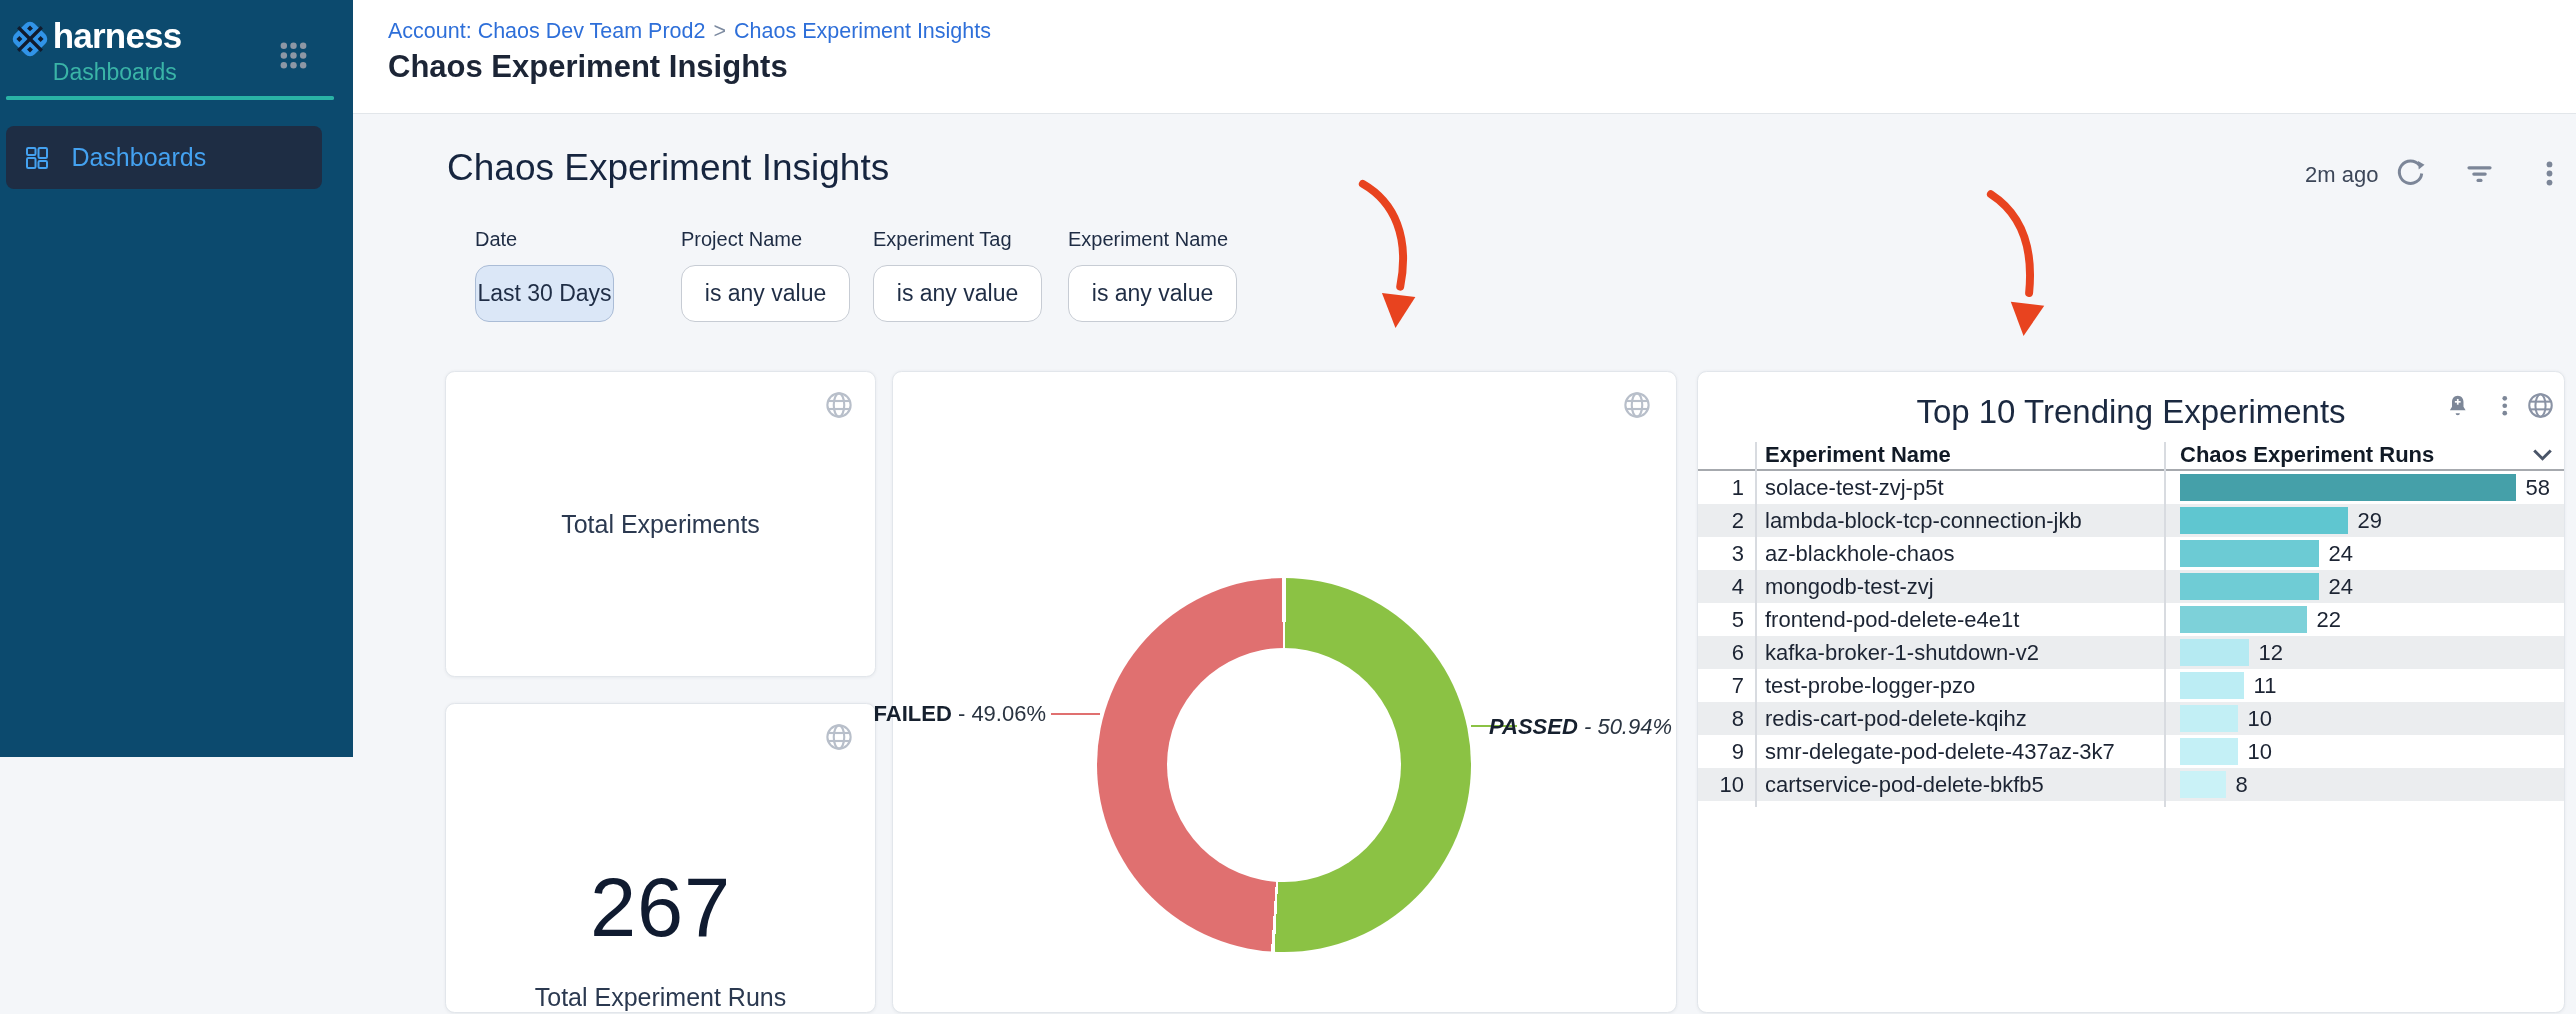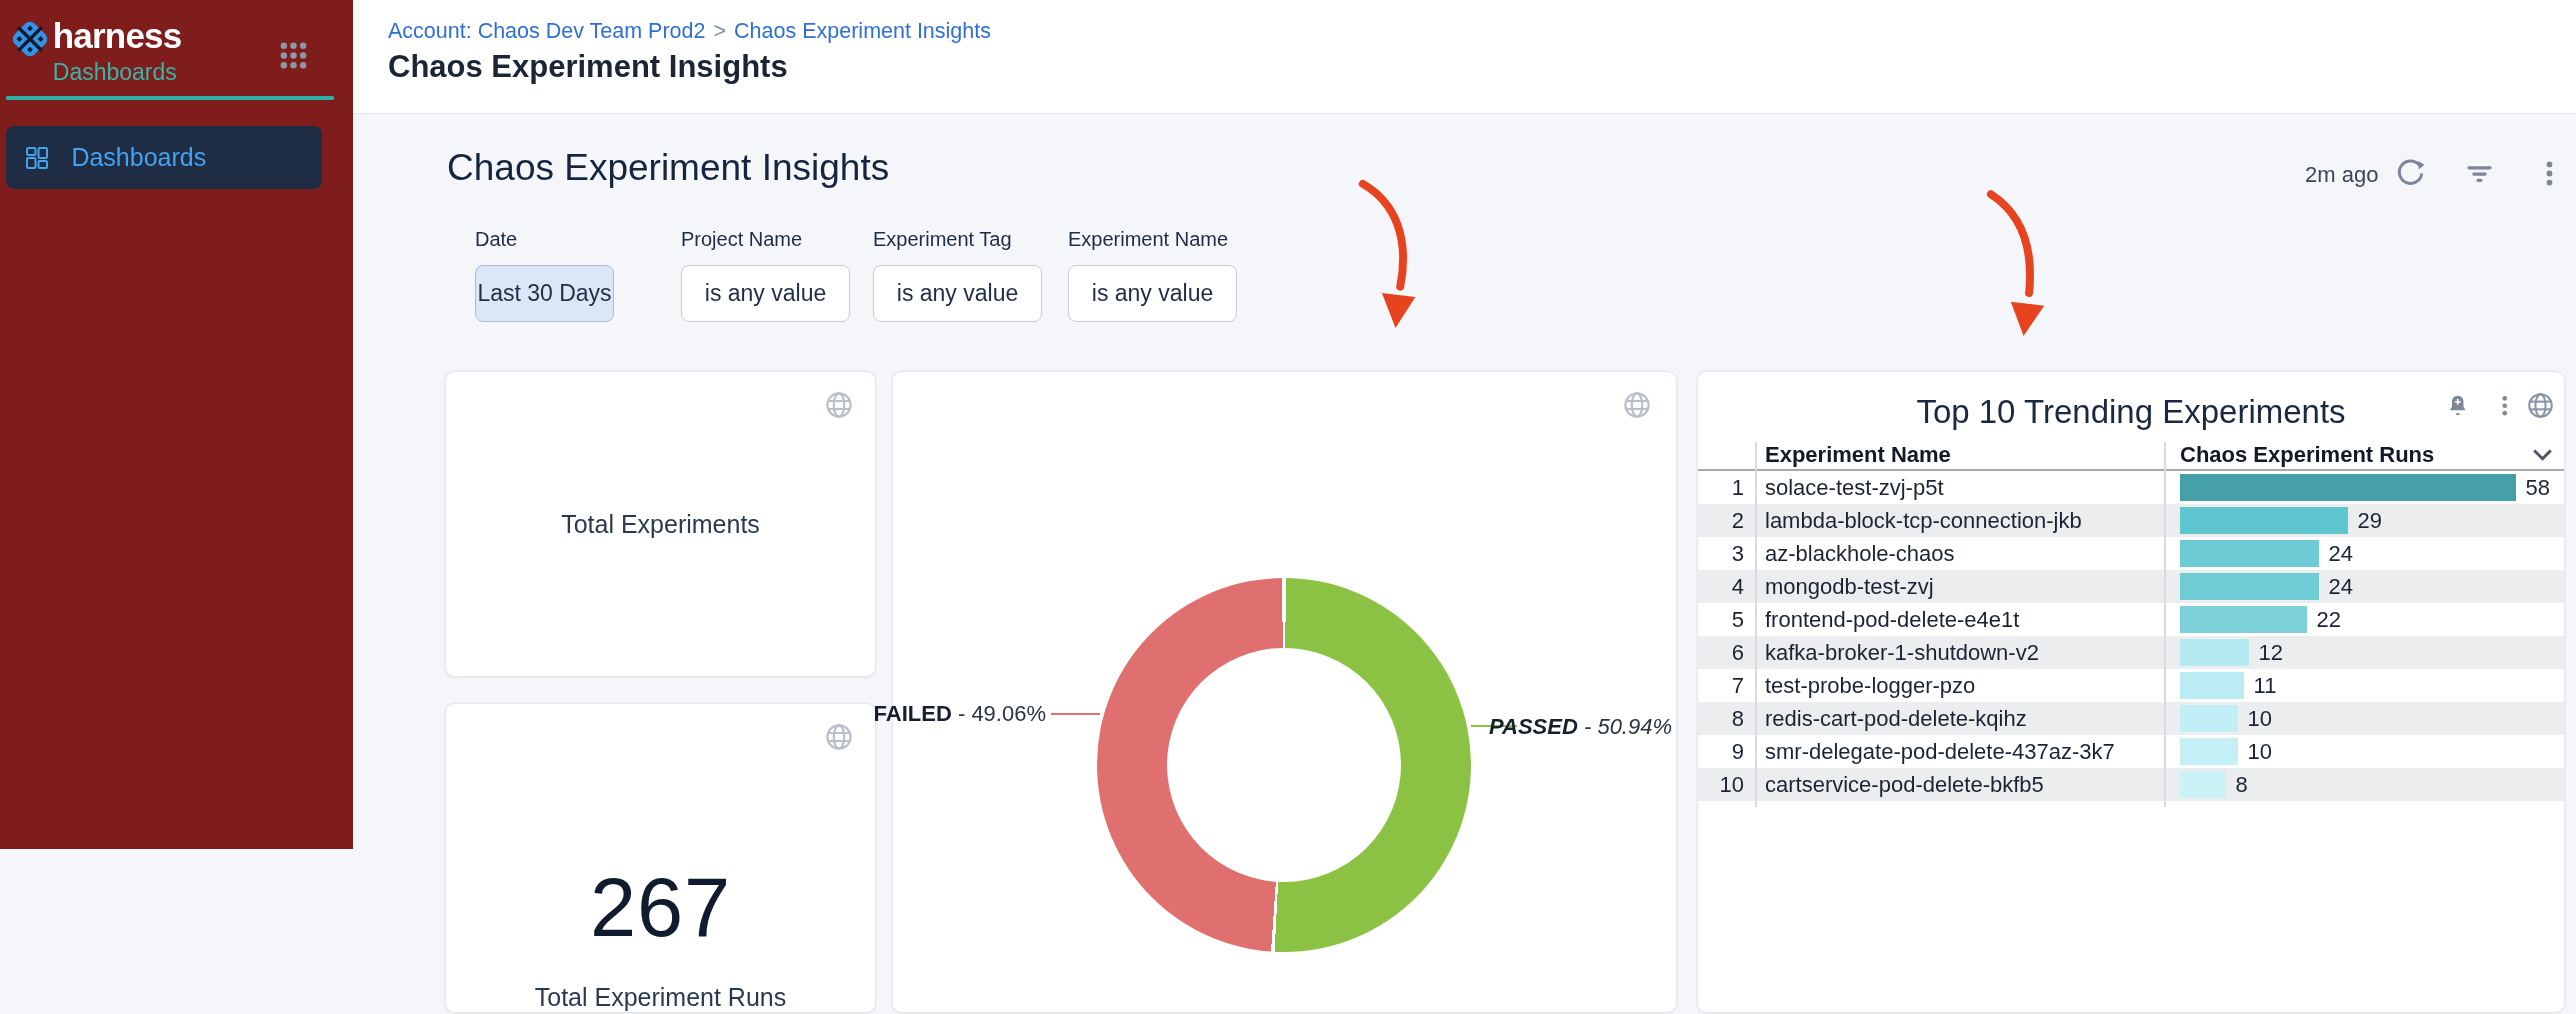--- a/index.html
+++ b/index.html
@@ -1,21 +1,21 @@
 <!DOCTYPE html>
 <html style="font-size:12.7px"><head>
 <meta charset="utf-8">
 <style>
   * { margin:0; padding:0; box-sizing:border-box; }
   html,body { width:2576px; height:1015px; }
   body { font-family:"Liberation Sans","DejaVu Sans",sans-serif; background:#f4f6f9; }
   .screen { position:relative; width:2576px; height:1015px; overflow:hidden; background:#f4f6f9; }
 
   
-  .sidebar { position:absolute; left:0; top:0; width:353px; height:849px; background:#7f1d1d; }
+  .sidebar { position:absolute; left:0; top:0; width:353px; height:757px; background:#0c4a6e; }
   .brand-row { position:absolute; left:9.6px; top:16px; display:flex; align-items:flex-start; }
   .logo-svg { width:40px; height:40px; margin-top:3.2px; }
   .brand-text { margin-left:3.2px; }
   .brand-name { color:#ffffff; font-size:35px; font-weight:700; letter-spacing:-0.8px; line-height:40px; }
   .brand-module { color:#3ab4a7; font-size:23px; font-weight:500; margin-top:3.2px; }
   .apps-grid { position:absolute; left:279px; top:41px; width:29px; height:29px; cursor:pointer; }
   .brand-underline { position:absolute; left:6.4px; top:96px; width:328px; height:4px; background:#2ab3a6; border-radius:1.6px; }
   .nav-item { position:absolute; left:6.4px; width:316px; height:63px; border-radius:8px; display:flex; align-items:center; padding-left:19px; cursor:pointer; }
   .nav-item.active { background:#1e2d44; }
   .nav-item .nav-icon { width:24px; height:24px; flex:0 0 24px; }
@@ -34,21 +34,21 @@
   .dash-title { position:absolute; left:447px; top:147px; font-size:37px; font-weight:500; color:#16253f; }
   .toolbar-time { position:absolute; top:162px; left:2305px; font-size:22px; color:#3c4658; }
   .tb-icon { position:absolute; top:159px; width:29px; height:29px; cursor:pointer; }
   .tb-refresh { left:2396px; }
   .tb-filter { left:2465px; }
   .tb-kebab { left:2535px; }
 
   
   .filter-group { position:absolute; top:228px;margin-left:28px; }
   .filter-label { font-size:20px; color:#1e2c44; }
-  .filter-btn { margin-top:14.3px; height:57px; border-radius:8px; display:flex; align-items:center; justify-content:center; font-size:23px; color:#1f2d45; cursor:pointer; background:#fff; border:1.6px solid #c7ccd4; }
+  .filter-btn { margin-top:14.3px; height:57px; border-radius:14px; display:flex; align-items:center; justify-content:center; font-size:23px; color:#1f2d45; cursor:pointer; background:#fff; border:1.6px solid #c7ccd4; }
   .filter-btn.active { background:#dbe7f7; border-color:#aabcd6; }
   .fg-date { left:447px; } .fg-date .filter-btn { width:139px; }
   .fg-project { left:653px; } .fg-project .filter-btn { width:169px; }
   .fg-tag { left:845px; } .fg-tag .filter-btn { width:169px; }
   .fg-name { left:1040px; } .fg-name .filter-btn { width:169px; }
 
   
   .card { position:absolute; background:#ffffff; border:0.8px solid #e2e6eb; border-radius:9.6px; box-shadow:0 0.8px 3.2px rgba(20,30,50,0.06); }
   .card-globe { position:absolute; top:17.5px; right:21px; width:30px; height:30px; cursor:pointer; }
 

